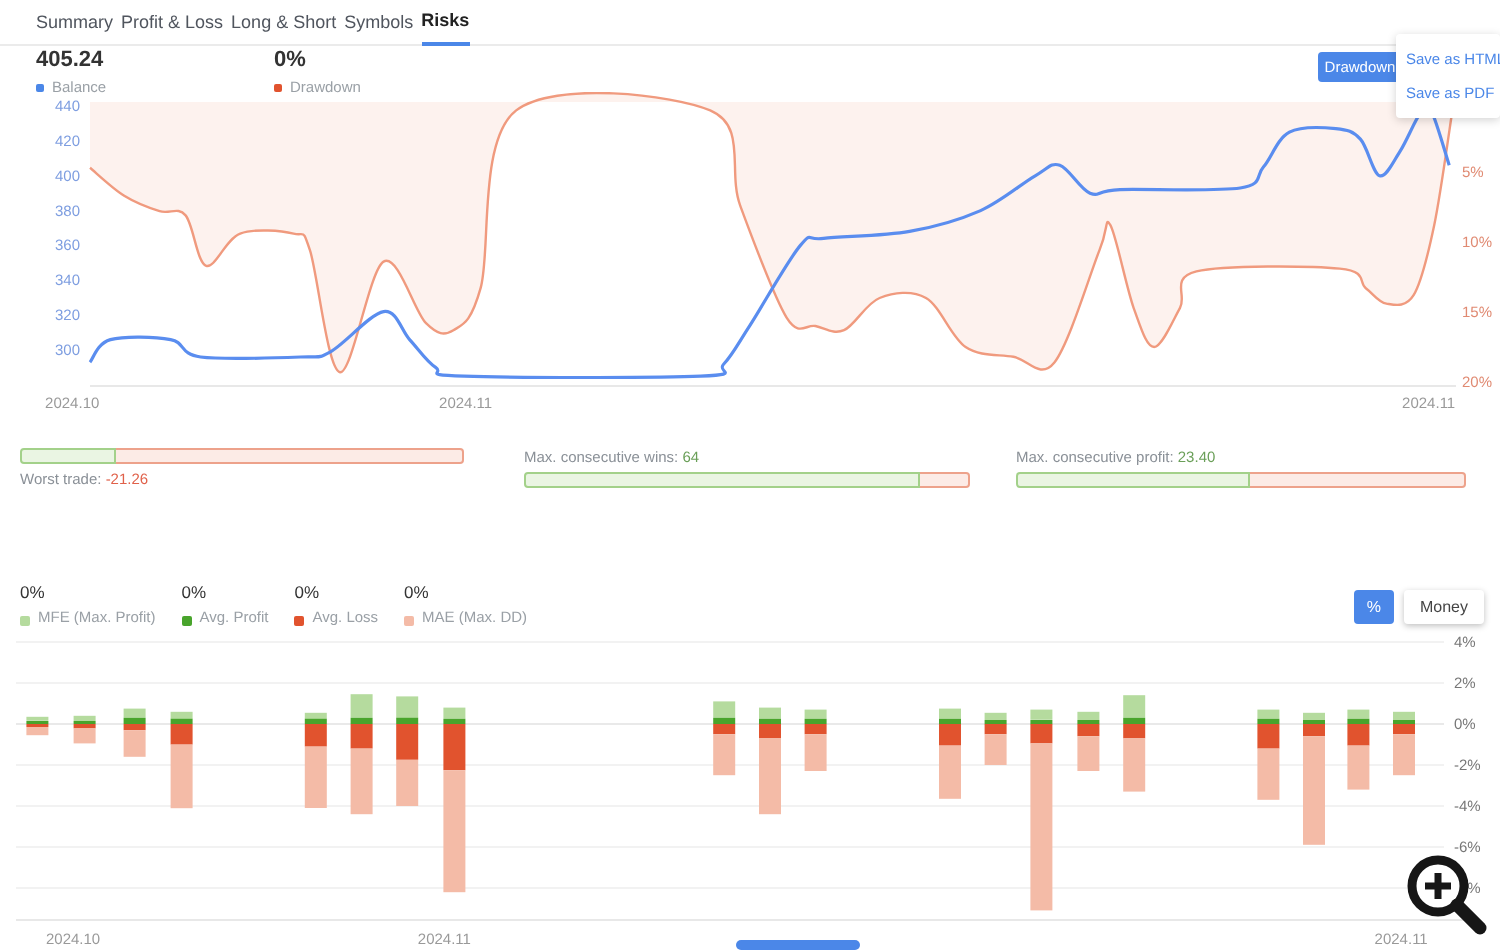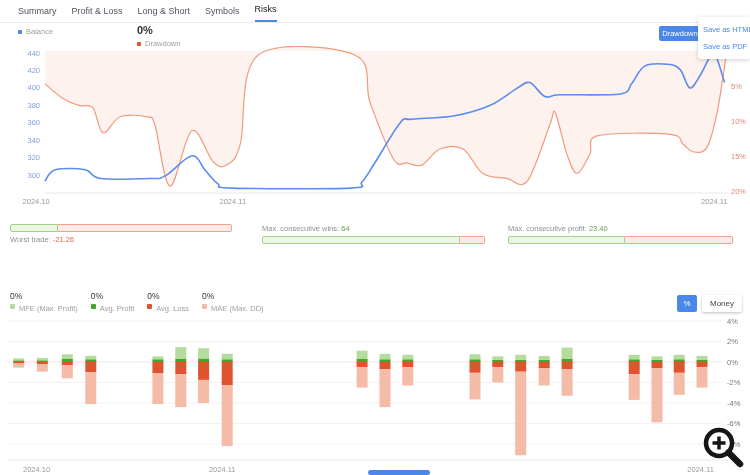--- a/index.html
+++ b/index.html
@@ -1,23 +1,23 @@
 <!DOCTYPE html>
 <html><head>
 <meta charset="utf-8">
 <style>
   html,body{margin:0;padding:0}
   body{width:750px;height:475px;position:relative;overflow:hidden;background:#fff;
        font-family:"Liberation Sans",sans-serif;color:#333;
        --accent:#4b87e8;}
   
   .tabbar{position:absolute;top:0;left:0;right:0;height:22px;border-bottom:1px solid #ebebeb;
-          display:flex;align-items:flex-end;padding-left:18px;gap:15px;background:#fff;z-index:5}
+          display:flex;align-items:center;padding-left:18px;gap:4px;background:#fff;z-index:5}
   .tab{font-size:9px;color:#50555e;line-height:21px;height:21px;cursor:pointer;white-space:nowrap}
-  .tab.active{color:#222;font-weight:normal;border-bottom:2px solid var(--accent)}
+  .tab.active{color:#222;font-weight:bold;border-bottom:2px solid var(--accent)}
   .dl-btn{position:absolute;right:12px;top:3px;width:16px;height:16px;cursor:pointer}
   
   .chart-header{position:absolute;top:24px;left:18px;display:flex}
   .hcol{width:119px}
   .hval{font-size:11px;font-weight:bold;color:#333}
   .hlegend{display:flex;align-items:center;margin-top:3px}
   .ldot{width:4px;height:4px;border-radius:1px;margin-right:4px}
   .llabel{font-size:7.5px;color:#9aa0a6}
   
   .dd-button{position:absolute;top:26px;left:659px;width:42px;height:15px;background:var(--accent);
@@ -37,21 +37,21 @@
   .stat-top .pos{color:#6a9f58}
   .stat-bar{display:flex;height:8px}
   .seg{box-sizing:border-box;height:8px}
   .seg-green{background:#eaf5e3;border:1px solid #a3d18a;border-radius:2px 0 0 2px}
   .seg-red{background:#fcebe6;border:1px solid #eda28b;border-left:none;border-radius:0 2px 2px 0}
   .stat-bottom{font-size:7.5px;color:#8a9097;margin-top:3px;}
   .stat-bottom .neg{color:#e0614a}
   
   .mfe-legend{position:absolute;top:291px;left:10px;display:flex;gap:13px}
   .mleg .mval{font-size:8.5px;color:#333;margin-bottom:3px}
-  .mleg .mrow{display:flex;align-items:flex-start}
+  .mleg .mrow{display:flex;align-items:flex-end}
   .mdot{width:5px;height:5px;border-radius:1px;margin-right:4px}
   .mlabel{font-size:7.5px;color:#9aa0a6}
   
   .unit-toggle{position:absolute;top:295px;right:8px;display:flex;gap:5px;z-index:4}
   .ubtn{height:17px;font-size:8px;line-height:17px;text-align:center;border-radius:2px;cursor:pointer}
   .ubtn.pct{width:20px;background:var(--accent);color:#fff}
   .ubtn.money{padding:0 8px;background:#fff;color:#444;box-shadow:0 1px 3px rgba(0,0,0,.25)}
   
   .hscroll-thumb{position:absolute;left:368px;top:470px;width:62px;height:5px;border-radius:2.5px;
                  background:var(--accent);cursor:pointer}
@@ -70,20 +70,21 @@
 </nav>
 <div class="dl-btn">
   <svg width="16" height="16" viewBox="0 0 16 16">
     <path d="M8 2.5 L8 9.5 M5.2 7 L8 10 L10.8 7" stroke="#7d828a" stroke-width="1.4" fill="none"></path>
     <path d="M3.5 12.5 L12.5 12.5" stroke="#7d828a" stroke-width="1.4"></path>
   </svg>
 </div>
 
 <div class="chart-header">
   <div class="hcol">
+    <div class="hval">405.24</div>
     <div class="hlegend">
       <span class="ldot" id="dot-balance" style="background: rgb(75, 135, 232);"></span>
       <span class="llabel">Balance</span>
     </div>
   </div>
   <div class="hcol">
     <div class="hval">0%</div>
     <div class="hlegend">
       <span class="ldot" id="dot-drawdown" style="background: rgb(225, 83, 46);"></span>
       <span class="llabel">Drawdown</span>

